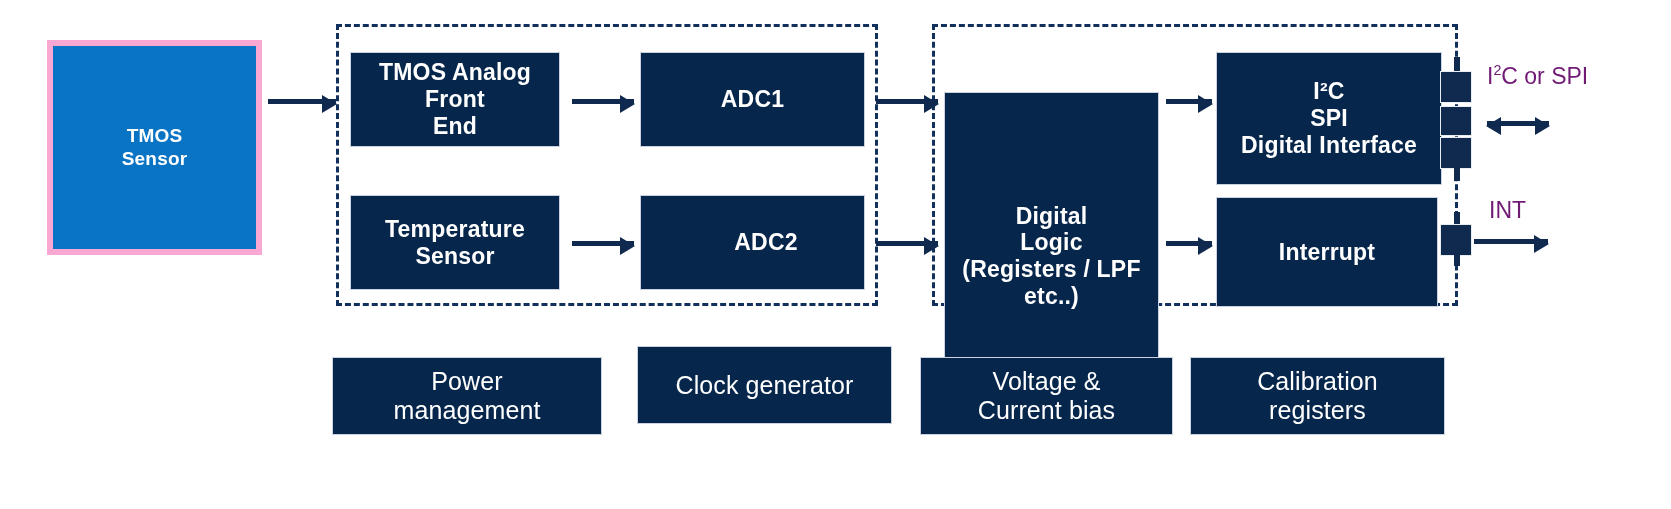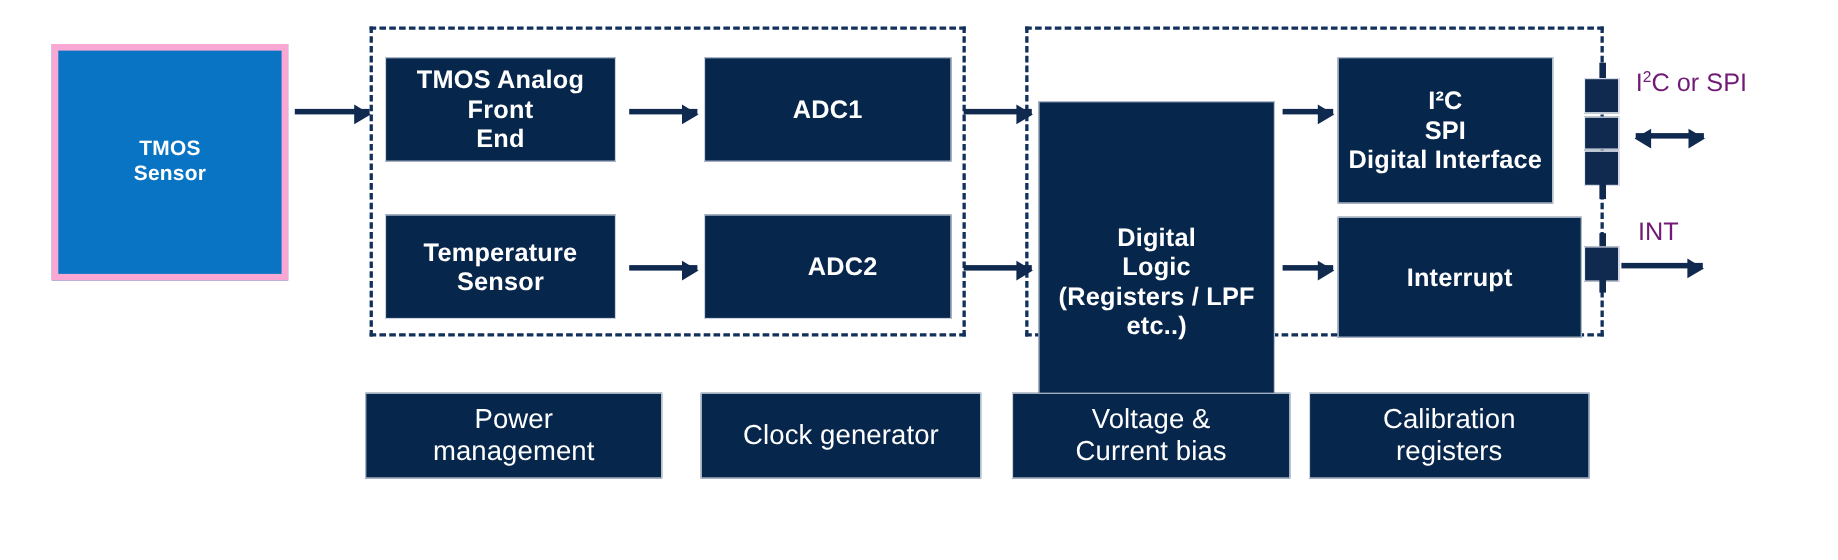--- a/index.html
+++ b/index.html
@@ -119,30 +119,30 @@
 
   <div class="blk navy bold" style="left:640px; top:52px; width:225px; height:95px;">ADC1</div>
 
   <div class="blk navy bold" style="left:640px; top:195px; width:225px; height:95px;padding-left:27px;">ADC2</div>
 
   <div class="blk navy bold" style="left:944px; top:52px; width:215px; height:328px;margin-top:40px;">Digital
 Logic
 (Registers / LPF
 etc..)</div>
 
-  <div class="blk navy bold" style="left:1216px; top:52px; width:196px; height:133px;">I²C
+  <div class="blk navy bold" style="left:1216px; top:52px; width:226px; height:133px;">I²C
 SPI
 Digital Interface</div>
 
   <div class="blk navy bold" style="left:1216px; top:197px; width:222px; height:110px;">Interrupt</div>
 
   <div class="blk navy reg" style="left:332px; top:357px; width:270px; height:78px;">Power
 management</div>
 
-  <div class="blk navy reg" style="left:637px; top:357px; width:255px; height:78px;">Clock generator</div>
+  <div class="blk navy reg" style="left:637px; top:346px; width:255px; height:78px;">Clock generator</div>
 
   <div class="blk navy reg" style="left:920px; top:357px; width:253px; height:78px;">Voltage &amp;
 Current bias</div>
 
   <div class="blk navy reg" style="left:1190px; top:357px; width:255px; height:78px;">Calibration
 registers</div>
 
   <div class="arrow" style="left:268px; top:99px; width:68px;"></div>
 
   <div class="arrow" style="left:572px; top:99px; width:62px;"></div>

